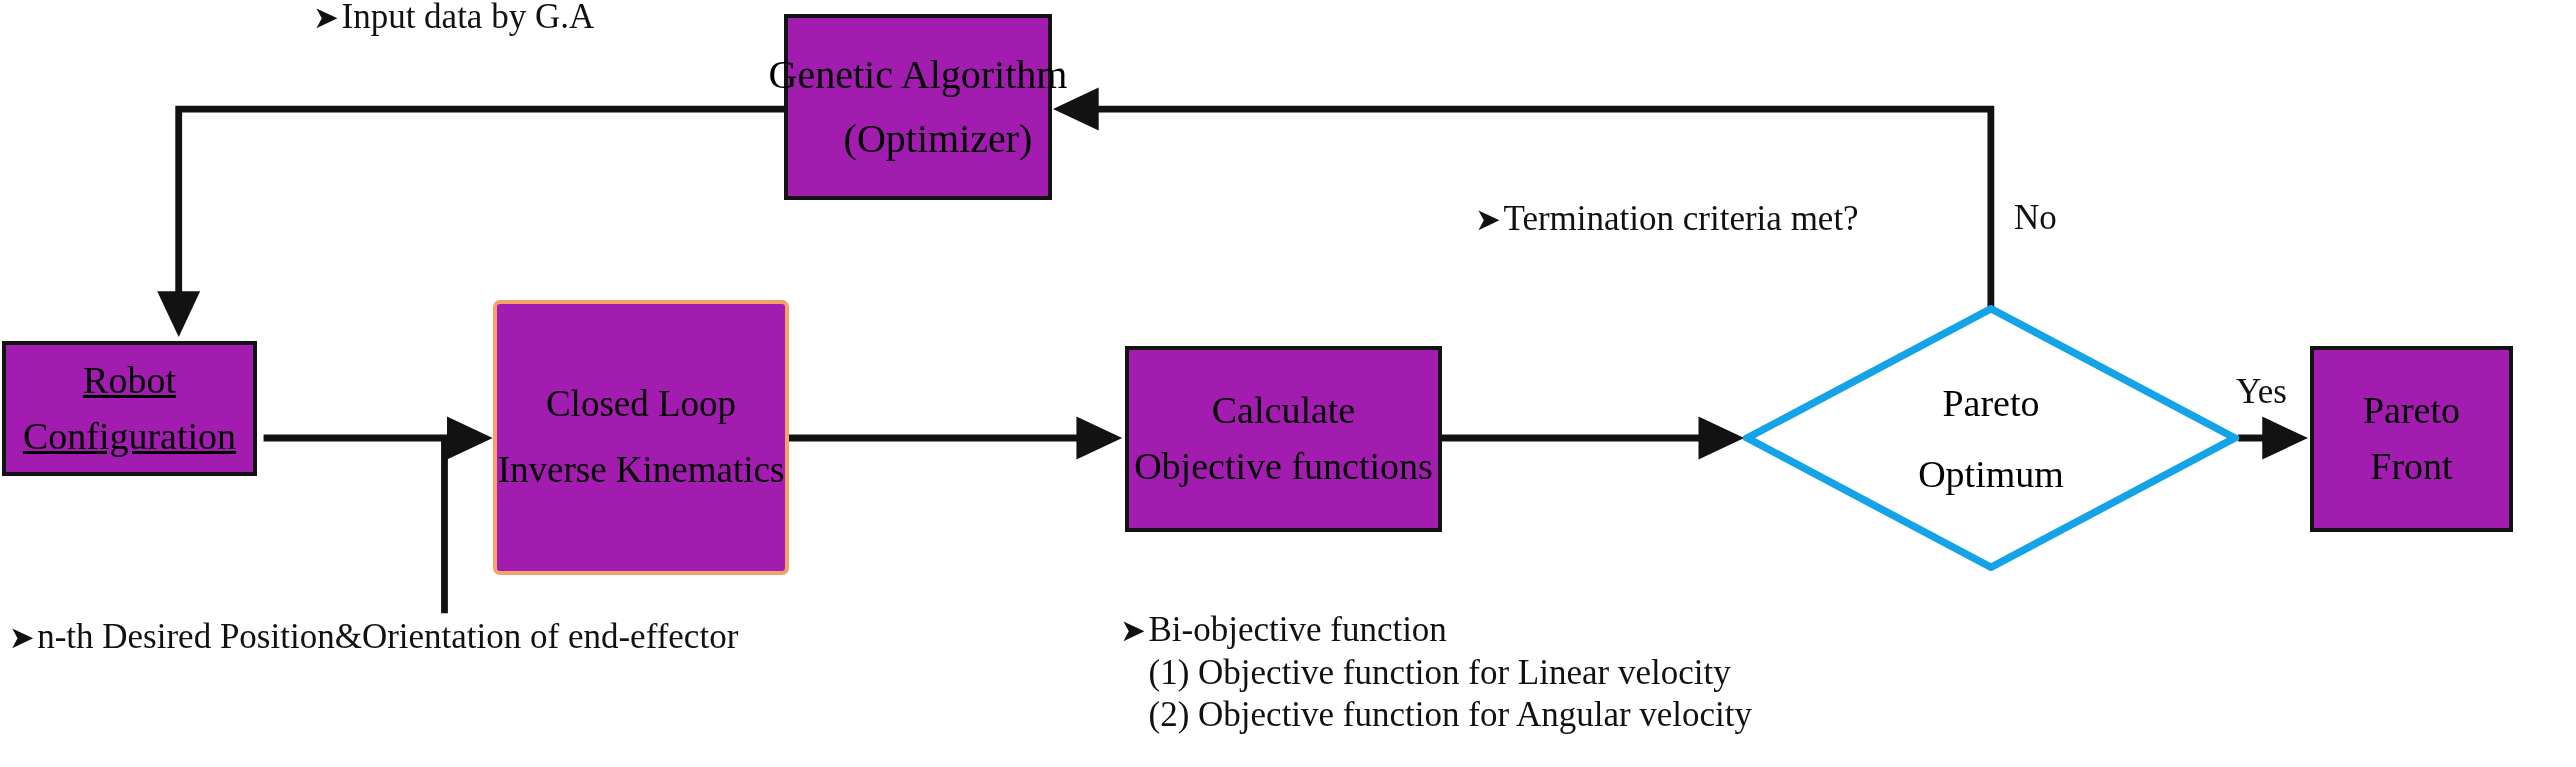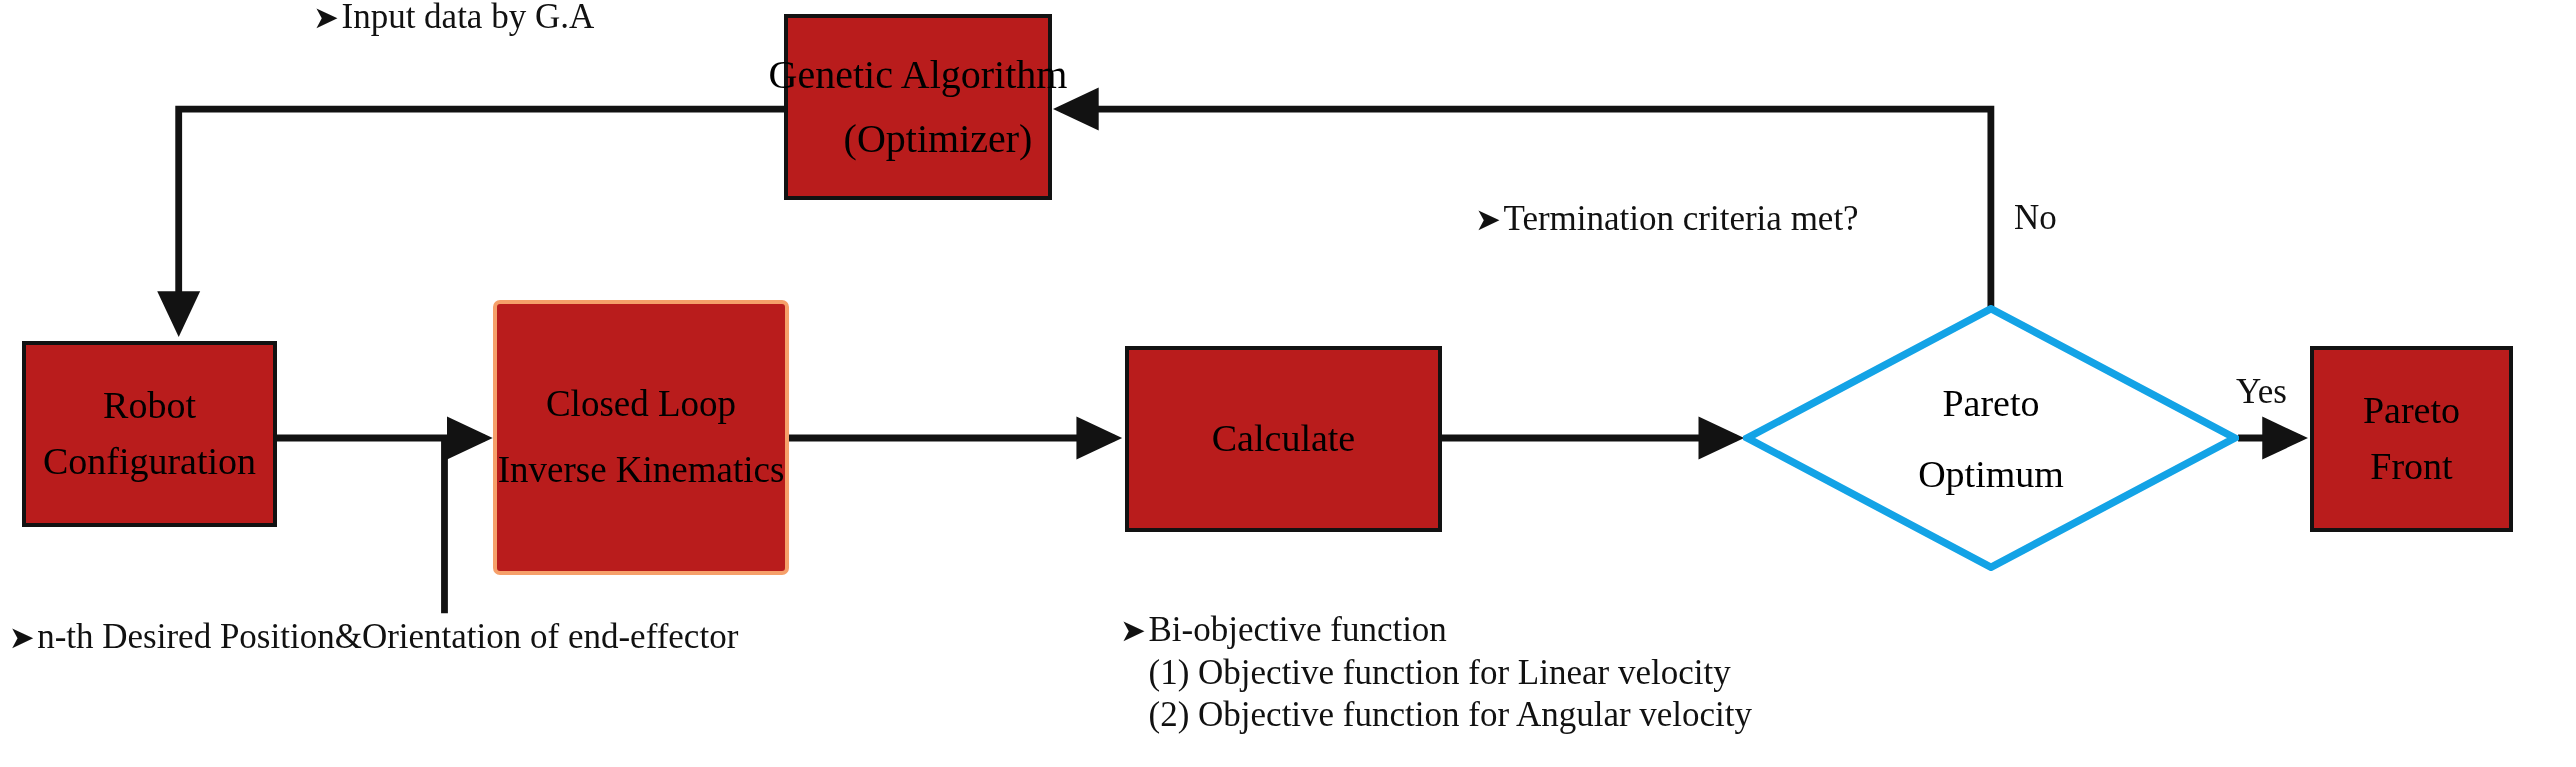--- a/index.html
+++ b/index.html
@@ -30,21 +30,21 @@
 
   
   .node {
     position: absolute;
     box-sizing: border-box;
     display: flex;
     flex-direction: column;
     align-items: center;
     justify-content: center;
     text-align: center;
-    background: #b91c1c;
+    background: #a21caf;
     line-height: 1.05;
   }
   .node.rect {
     border: 4.3px solid #121212;
   }
   .node.rounded {
     border: 4.3px solid #F6A06A;
     border-radius: 7px;
   }
   .node .line {
@@ -131,32 +131,33 @@
 
       <path d="M 3213 497 L 3213 176 L 1712 176" marker-end="url(#arrow)"></path>
     </g>
   </svg>
 
   <div class="node rect t-ga" style="left:784px; top:13.6px; width:268px; height:186px;">
     <span class="line">Genetic Algorithm</span>
     <span class="line">(Optimizer)</span>
   </div>
 
-  <div class="node rect t-node" style="left:22px; top:341px; width:255px; height:186px;">
+  <div class="node rect t-node" style="left:2px; top:341px; width:255px; height:135px;text-decoration:underline;">
     <span class="line">Robot</span>
     <span class="line">Configuration</span>
   </div>
 
   <div class="node rounded t-clik" style="left:493px; top:300px; width:296px; height:275px;">
     <span class="line">Closed Loop</span>
     <span class="line">Inverse Kinematics</span>
   </div>
 
   <div class="node rect t-node" style="left:1125px; top:346px; width:317px; height:186px;">
     <span class="line">Calculate</span>
+    <span class="line">Objective functions</span>
   </div>
 
   <div class="diamond-wrap" style="left:1743px; top:305px; width:496px; height:266px;">
     <svg width="496" height="266" viewBox="0 0 800 430">
       <polygon points="400,6 794,215 400,424 6,215" fill="#ffffff" stroke="#13A3E6" stroke-width="12" stroke-linejoin="miter"></polygon>
     </svg>
     <div class="diamond-text t-diamond">
       <span class="line">Pareto</span>
       <span class="line">Optimum</span>
     </div>

